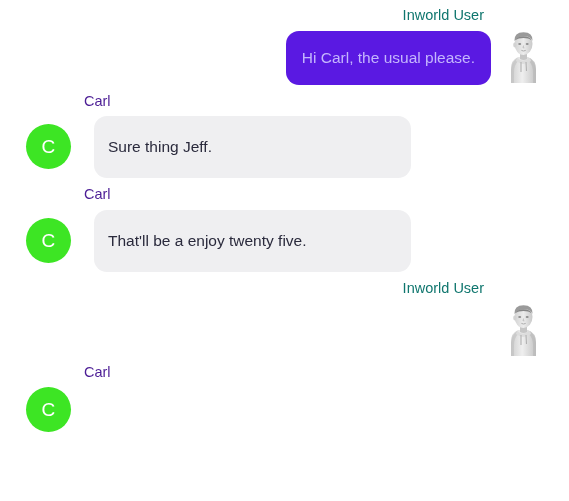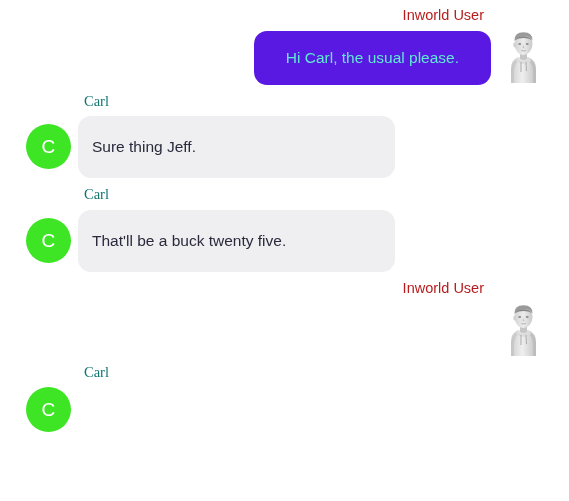--- a/index.html
+++ b/index.html
@@ -71,62 +71,62 @@
     flex: 1;
     padding-right: 174px;
   }
   .speaker-label {
     font-size: 14.5px;
     line-height: 1;
     margin-bottom: 8px;
     white-space: nowrap;
   }
   .speaker-label.agent-name {
+    color: #4c1d95;
+    padding-left: 6px;
+  }
+  .speaker-label.user-name {
     color: #0f766e;
-    padding-left: 6px;
-    font-family: Liberation Serif, serif;
-  }
-  .speaker-label.user-name {
-    color: #b91c1c;
     padding-right: 7px;
     margin-left: 8px;
   }
   .bubble {
     box-sizing: border-box;
     border-radius: 13px;
     font-size: 15.5px;
     line-height: 1.25;
     word-wrap: break-word;
   }
   .bubble.agent-bubble {
     background: #efeff1;
     color: #2a2a3c;
     width: 100%;
     min-height: 62px;
     display: flex;
     align-items: center;
     padding: 10px 3px 10px 14px;
+    margin-left: 16px;
   }
 
   
   .msg-row.user {
     justify-content: flex-end;
     padding-right: 14px;
     margin-bottom: 9px;
   }
   .msg-row.user .msg-col {
     align-items: flex-end;
   }
   .bubble.user-bubble {
     background: #5a19e2;
-    color: #5eead4;
+    color: #c4b5fd;
     min-height: 54px;
     display: flex;
     align-items: center;
-    padding: 10px 32px;
+    padding: 10px 16px;
   }
   .msg-row.user .avatar-slot {
     width: 64px;
     min-width: 64px;
     display: flex;
     justify-content: center;
     align-items: flex-end;
     padding-top: 19px;
     box-sizing: border-box;
   }
@@ -203,21 +203,21 @@
       <div class="bubble agent-bubble">Sure thing Jeff.</div>
     </div>
   </div>
 
   <div class="msg-row agent">
     <div class="avatar-slot">
       <div class="avatar-circle">C</div>
     </div>
     <div class="msg-col">
       <div class="speaker-label agent-name">Carl</div>
-      <div class="bubble agent-bubble">That'll be a buck twenty five.</div>
+      <div class="bubble agent-bubble">That'll be a enjoy twenty five.</div>
     </div>
   </div>
 
   <div class="msg-row user">
     <div class="msg-col">
       <div class="speaker-label user-name">Inworld User</div>
     </div>
     <div class="avatar-slot">
       <svg class="avatar-img" viewBox="0 0 44 56">
         <path d="M10 56 L10 42 Q10 33 17 30 L27 30 Q35 33 35 42 L35 56 Z" fill="url(#hoodG)"></path>

